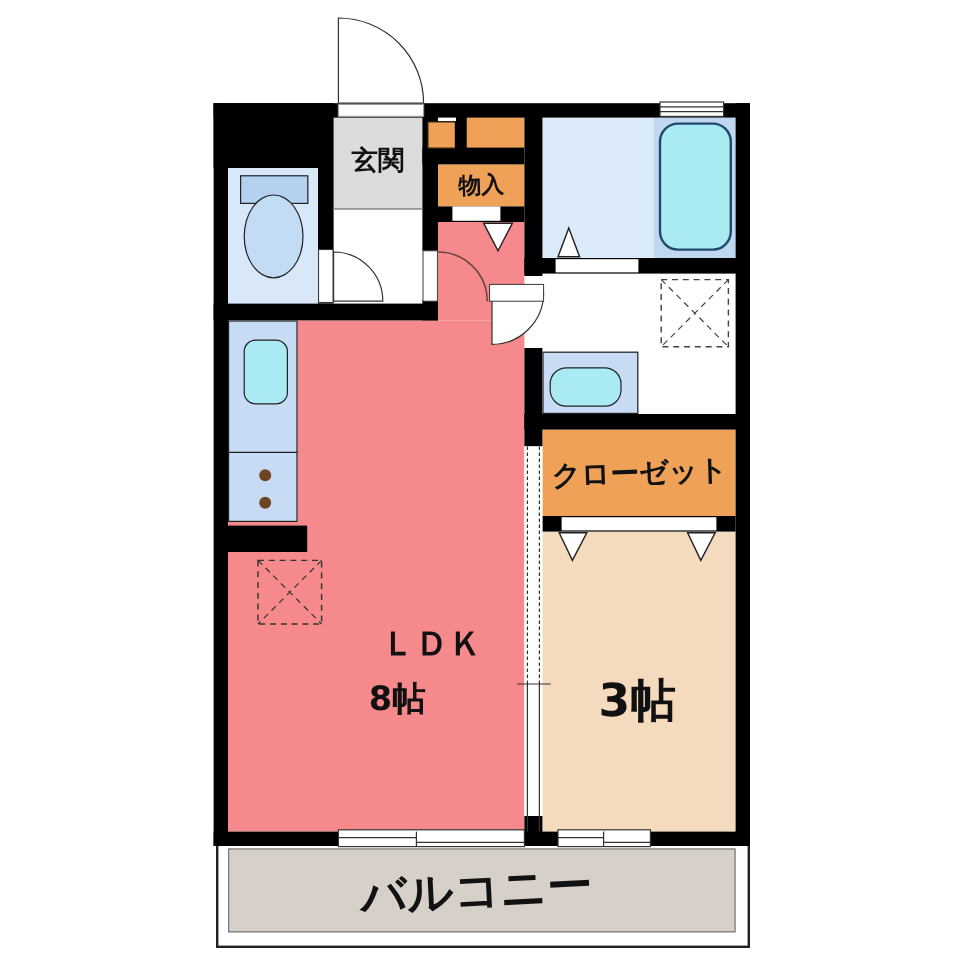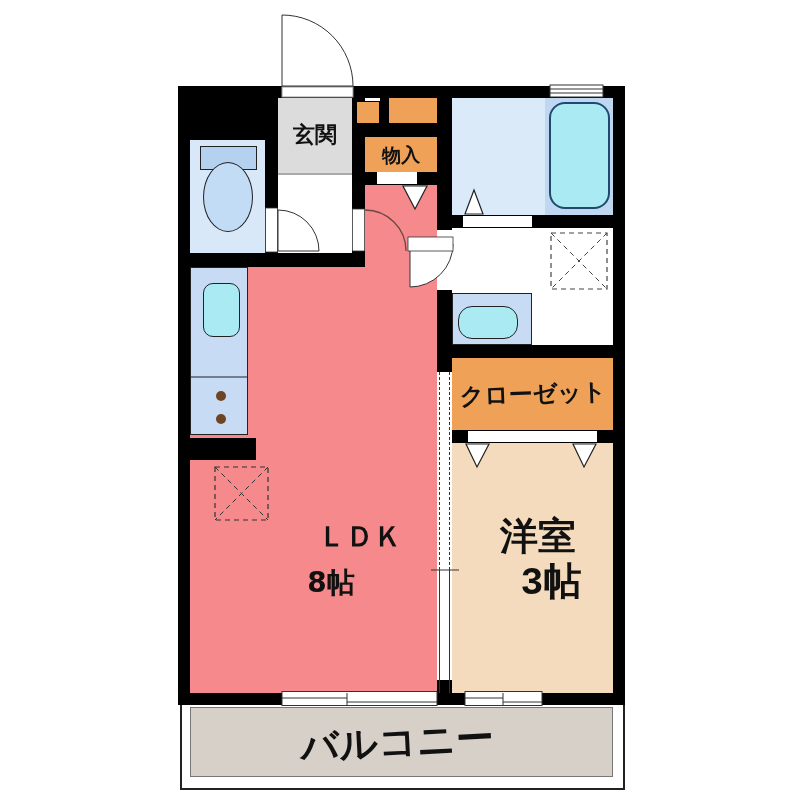--- a/index.html
+++ b/index.html
@@ -155,16 +155,15 @@
     <line x1="190" y1="377" x2="248" y2="377" stroke="#222" stroke-width="1"></line>
 
     <line x1="278" y1="174" x2="352" y2="174" stroke="#999" stroke-width="1.5"></line>
   </svg>
 
   <div class="label" style="left:315px;top:135px;font-size:22px;">玄関</div>
   <div class="label" style="left:401px;top:155px;font-size:19px;transform:translate(-50%,-50%) rotate(-2deg);">物入</div>
   <div class="label" style="left:533px;top:394px;font-size:24px;transform:translate(-50%,-50%) rotate(-2deg);">クローゼット</div>
   <div class="label" style="left:360px;top:537px;font-size:28px;">ＬＤＫ</div>
   <div class="label" style="left:331px;top:583px;font-size:28px;">8帖</div>
-  <div class="label" style="left:538px;top:536px;font-size:38px;">洋室</div>
-  <div class="label" style="left:551px;top:584px;font-size:38px;font-family:Liberation Mono, monospace;">3帖</div>
+  <div class="label" style="left:531px;top:584px;font-size:38px;">3帖</div>
   <div class="label" style="left:397px;top:742px;font-size:38px;transform:translate(-50%,-50%) rotate(-3deg);">バルコニー</div>
 </div>
 
 </body></html>

